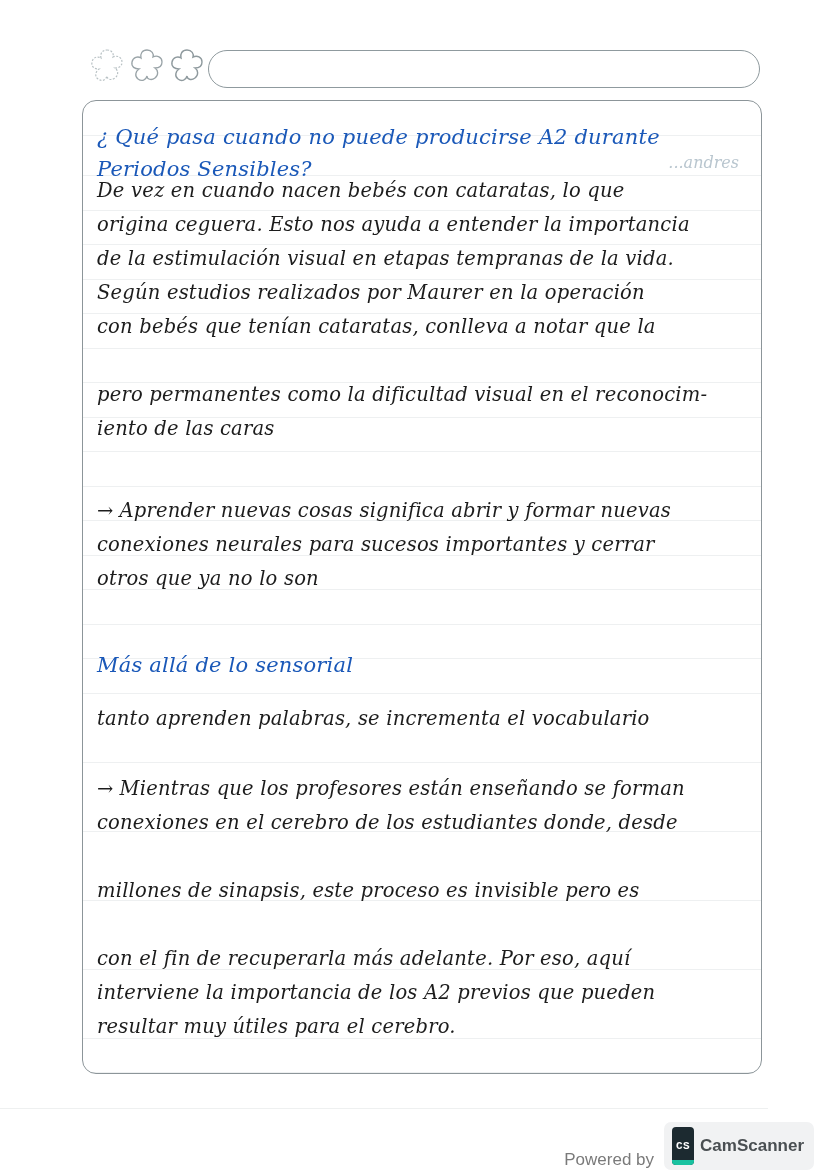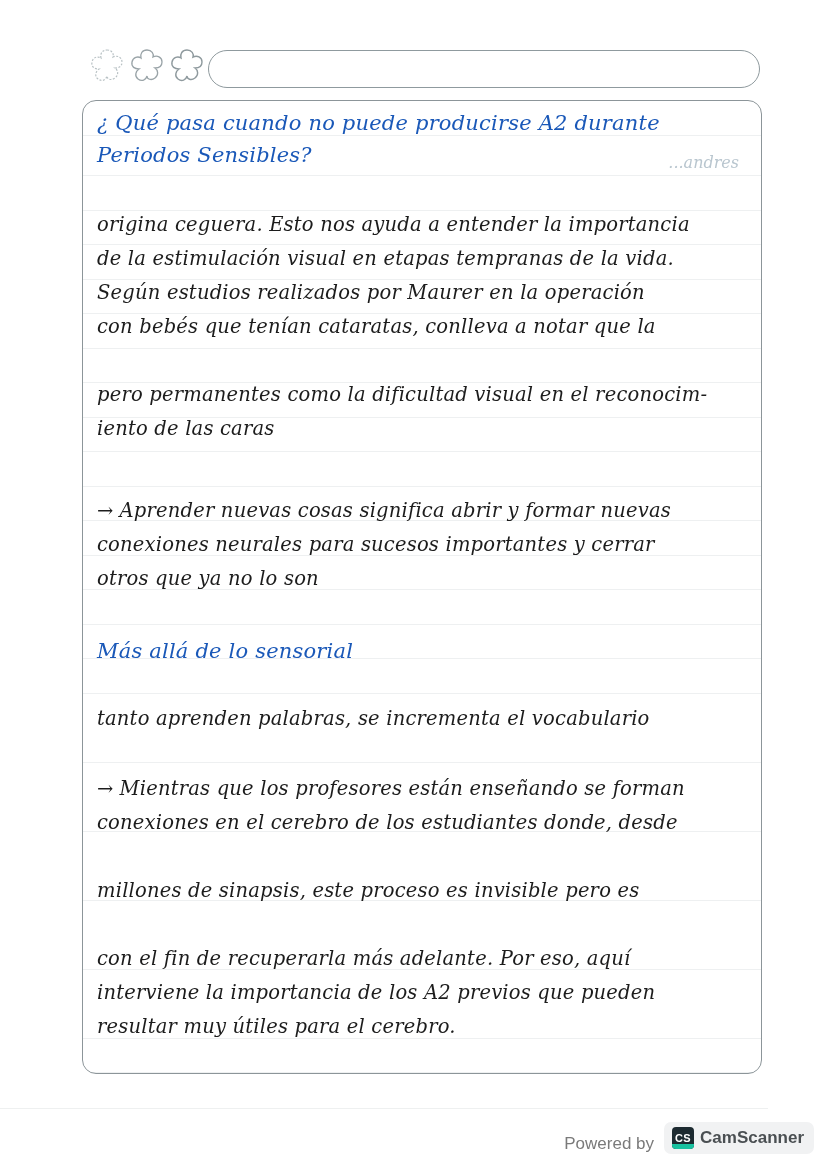--- a/index.html
+++ b/index.html
@@ -17,36 +17,36 @@
       position: absolute; left: 82px; top: 100px; width: 680px; height: 974px;
       border: 1.5px solid #8c9599; border-radius: 14px; box-sizing: border-box;
       background-image: repeating-linear-gradient(to bottom, transparent 0px, transparent 33.5px, #eef0f1 33.5px, #eef0f1 34.5px);
       background-position: 0 41px;
     }
     .line {
       position: absolute; left: 14px; right: 10px; white-space: nowrap;
       font-family: "DejaVu Serif", serif; font-style: italic; font-size: 19.5px; color: #1c1c1c;
       letter-spacing: 0.2px;
     }
-    .heading { color: #1a58b8; font-size: 21px; }
+    .heading { color: #1a58b8; font-size: 21px; margin-top: 14px; }
     .arrow { display: inline-block; margin-right: 6px; }
     .faint-mark {
       position: absolute; right: 22px; top: 52px; font-size: 16px; color: #b9c6cf;
       font-family: "DejaVu Serif", serif; font-style: italic;
     }
     .footer-divider { position: absolute; left: 0; right: 60px; top: 1108px; height: 1px; background: #eef0f0; }
     .watermark { position: absolute; right: 14px; top: 1122px; display: flex; align-items: flex-end; gap: 10px; }
     .wm-text { color: #7a7a7a; font-family: "Liberation Sans", sans-serif; font-size: 17px; }
     .wm-badge {
       display: flex; align-items: center; gap: 6px; background: #f1f2f3; border-radius: 7px;
       padding: 5px 10px 5px 8px;
     }
     .cs-logo {
-      width: 22px; height: 22px; background: #1c2a30; border-radius: 4px; position: relative; overflow: hidden;
-      color: #fff; font-family: Liberation Sans, sans-serif; font-weight: bold; font-size: 11px;
+      width: 22px; height: 38px; background: #1c2a30; border-radius: 4px; position: relative; overflow: hidden;
+      color: #fff; font-family: Liberation Mono, monospace; font-weight: bold; font-size: 11px;
       display: flex; align-items: center; justify-content: center; letter-spacing: 0.5px;
     }
     .cs-logo::after { content: ""; position: absolute; left: 0; right: 0; bottom: 0; height: 5px; background: #19c2a0; }
     .cs-name { color: #4a4f52; font-family: "Liberation Sans", sans-serif; font-size: 17px; font-weight: bold; }
   </style>
 </head>
 <body>
 
 <div class="header-deco">
   <svg class="flower" style="left:0" viewBox="0 0 42 42">
@@ -60,20 +60,21 @@
   </svg>
   <div class="title-pill"></div>
 </div>
 
 <div class="notes-box">
   <div class="faint-mark">...andres</div>
 
   <div class="line heading" style="top:10px">¿ Qué pasa cuando no puede producirse A2 durante</div>
   <div class="line heading" style="top:42px">Periodos Sensibles?</div>
 
+  <div class="line" style="top:78px">De vez en cuando nacen bebés con cataratas, lo que</div>
   <div class="line" style="top:112px">origina ceguera. Esto nos ayuda a entender la importancia</div>
   <div class="line" style="top:146px">de la estimulación visual en etapas tempranas de la vida.</div>
   <div class="line" style="top:180px">Según estudios realizados por Maurer en la operación</div>
   <div class="line" style="top:214px">con bebés que tenían cataratas, conlleva a notar que la</div>
   <div class="line" style="top:282px">pero permanentes como la dificultad visual en el reconocim-</div>
   <div class="line" style="top:316px">iento de las caras</div>
 
   <div class="line" style="top:398px"><span class="arrow">→</span><span>Aprender nuevas cosas significa abrir y formar nuevas</span></div>
   <div class="line" style="top:432px">conexiones neurales para sucesos importantes y cerrar</div>
   <div class="line" style="top:466px">otros que ya no lo son</div>

